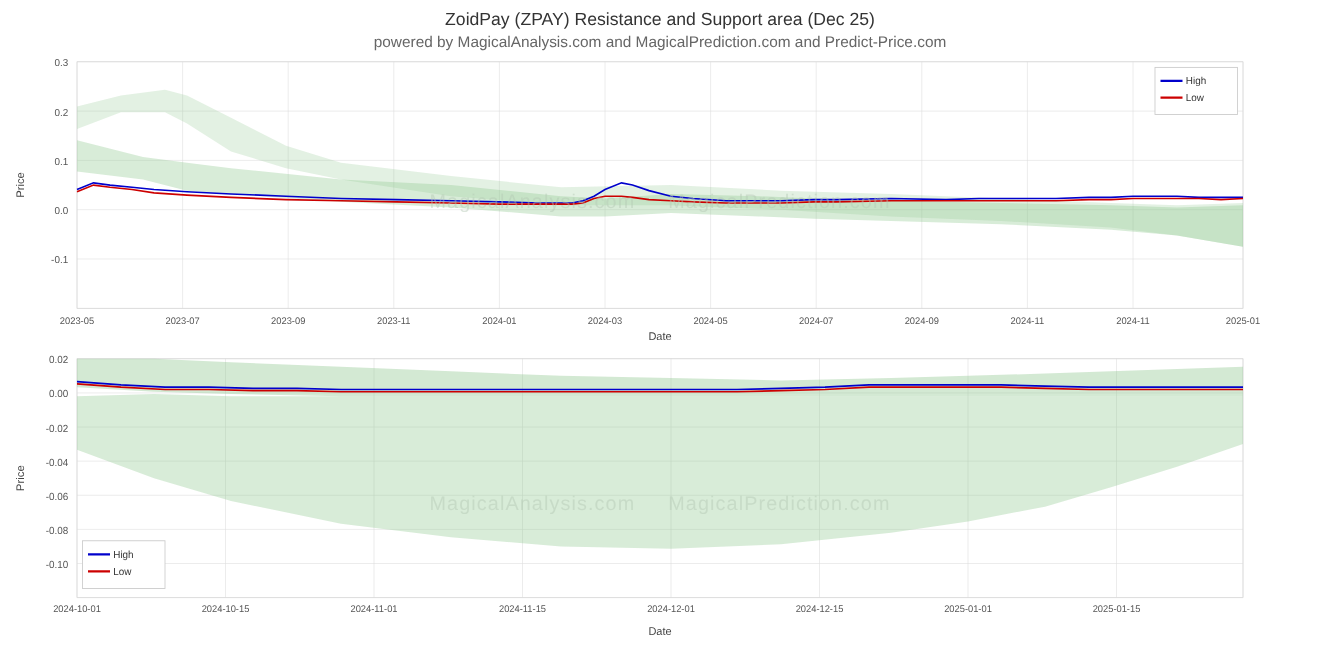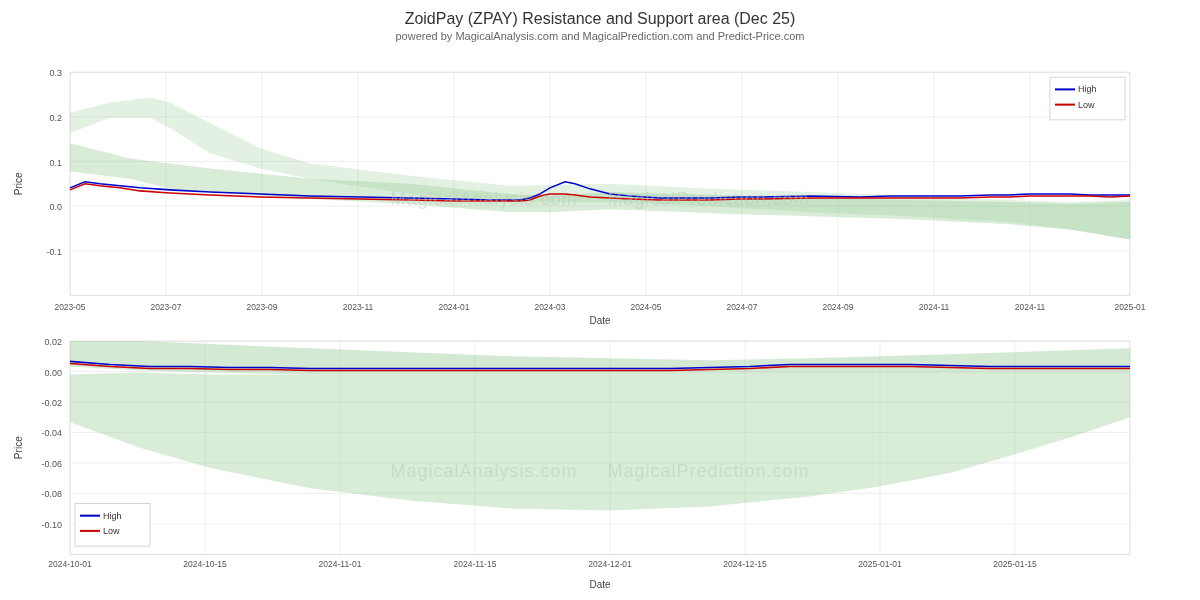--- a/index.html
+++ b/index.html
@@ -19,23 +19,23 @@
     }
     .title {
       text-align: center;
       font-size: 16px;
       font-weight: normal;
       color: #333;
       margin-bottom: 2px;
     }
     .subtitle {
       text-align: center;
-      font-size: 11px;
+      font-size: 14px;
       color: #666;
-      margin-bottom: 20px;
+      margin-bottom: 0;
     }
     .charts-container {
       display: flex;
       flex-direction: column;
       flex: 1;
       gap: 0;
     }
     .chart-wrapper {
       position: relative;
       flex: 1;

